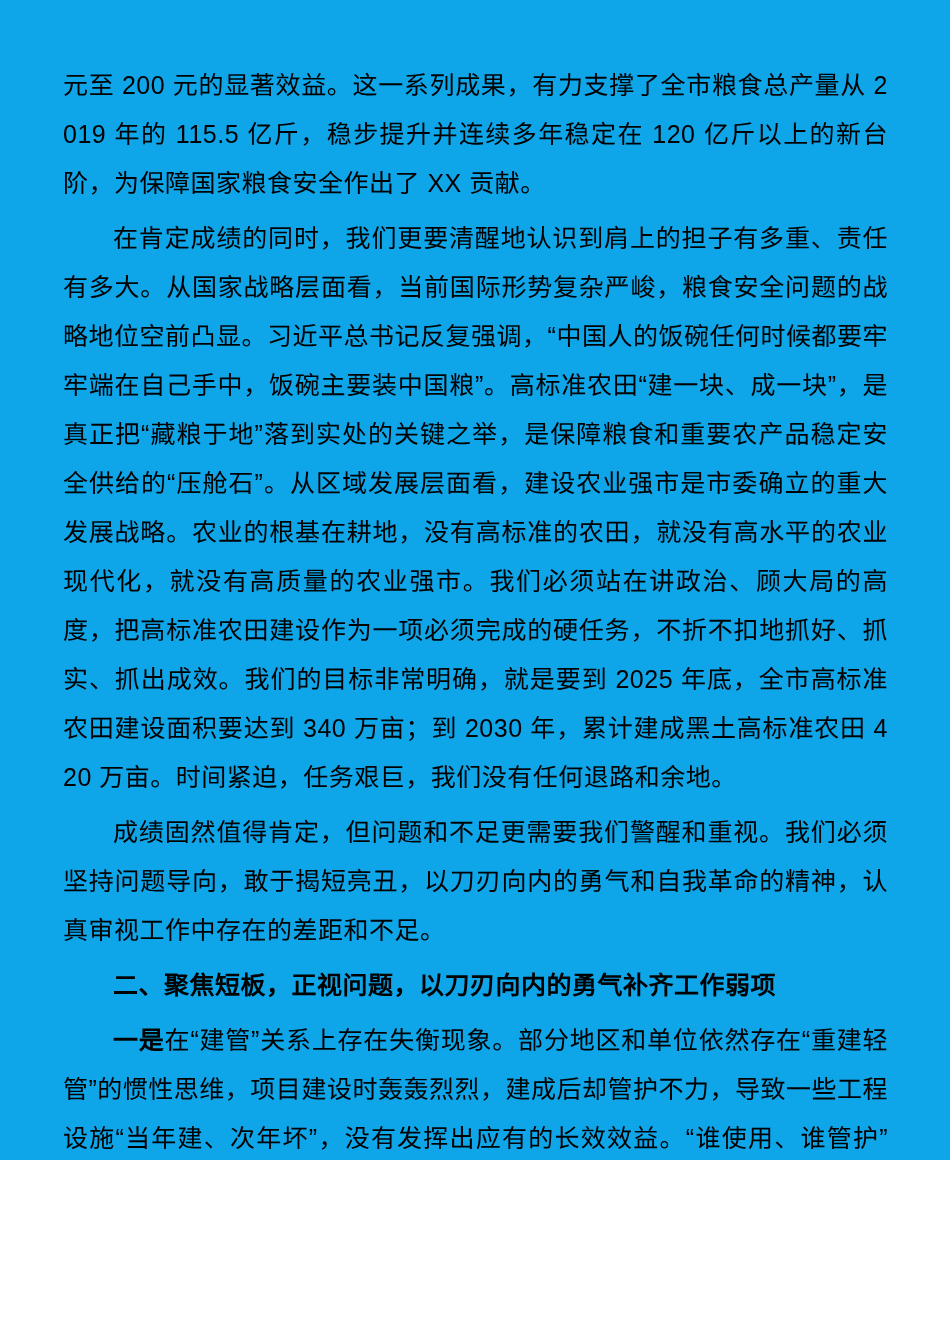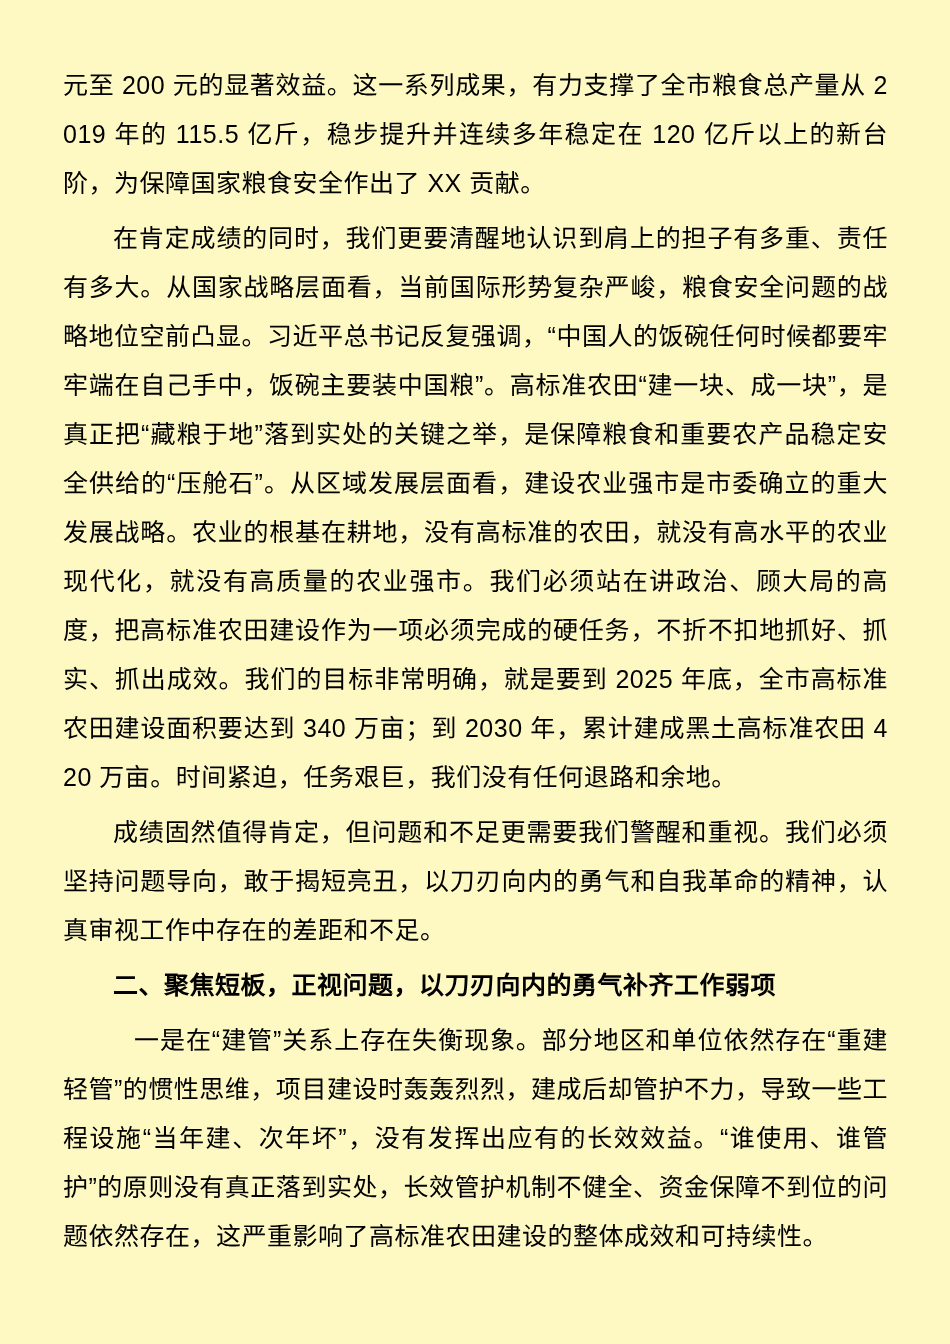--- a/index.html
+++ b/index.html
@@ -4,39 +4,39 @@
 <style>
   html, body {
     margin: 0;
     padding: 0;
     background: #ffffff;
   }
   .page {
     position: relative;
     box-sizing: border-box;
     width: 950px;
-    height: 1344px;
+    height: 1160px;
     overflow: hidden;
-    background: #fef9c3;
+    background: #0ea5e9;
     color: #000000;
     padding: 61px 62px 0 63px;
     font-family: "Liberation Sans", "DejaVu Sans", sans-serif;
     font-size: 25px;
     line-height: 49px;
     letter-spacing: 0.5px;
   }
   .para {
     margin: 0 0 6px 0;
     text-align: justify;
     word-break: break-all;
   }
   .para:last-child { margin-bottom: 0; }
   .indent { text-indent: 2em; }
   .heading { font-weight: bold; }
-  .lead-bold { font-weight: normal; margin-left: 21px; }
+  .lead-bold { font-weight: bold; }
 </style>
 </head>
 <body>
 
 <div class="page">
   <p class="para">元至 200 元的显著效益。这一系列成果，有力支撑了全市粮食总产量从 2019 年的 115.5 亿斤，稳步提升并连续多年稳定在 120 亿斤以上的新台阶，为保障国家粮食安全作出了 XX 贡献。</p>
 
   <p class="para indent">在肯定成绩的同时，我们更要清醒地认识到肩上的担子有多重、责任有多大。从国家战略层面看，当前国际形势复杂严峻，粮食安全问题的战略地位空前凸显。习近平总书记反复强调，“中国人的饭碗任何时候都要牢牢端在自己手中，饭碗主要装中国粮”。高标准农田“建一块、成一块”，是真正把“藏粮于地”落到实处的关键之举，是保障粮食和重要农产品稳定安全供给的“压舱石”。从区域发展层面看，建设农业强市是市委确立的重大发展战略。农业的根基在耕地，没有高标准的农田，就没有高水平的农业现代化，就没有高质量的农业强市。我们必须站在讲政治、顾大局的高度，把高标准农田建设作为一项必须完成的硬任务，不折不扣地抓好、抓实、抓出成效。我们的目标非常明确，就是要到 2025 年底，全市高标准农田建设面积要达到 340 万亩；到 2030 年，累计建成黑土高标准农田 420 万亩。时间紧迫，任务艰巨，我们没有任何退路和余地。</p>
 
   <p class="para indent">成绩固然值得肯定，但问题和不足更需要我们警醒和重视。我们必须坚持问题导向，敢于揭短亮丑，以刀刃向内的勇气和自我革命的精神，认真审视工作中存在的差距和不足。</p>

